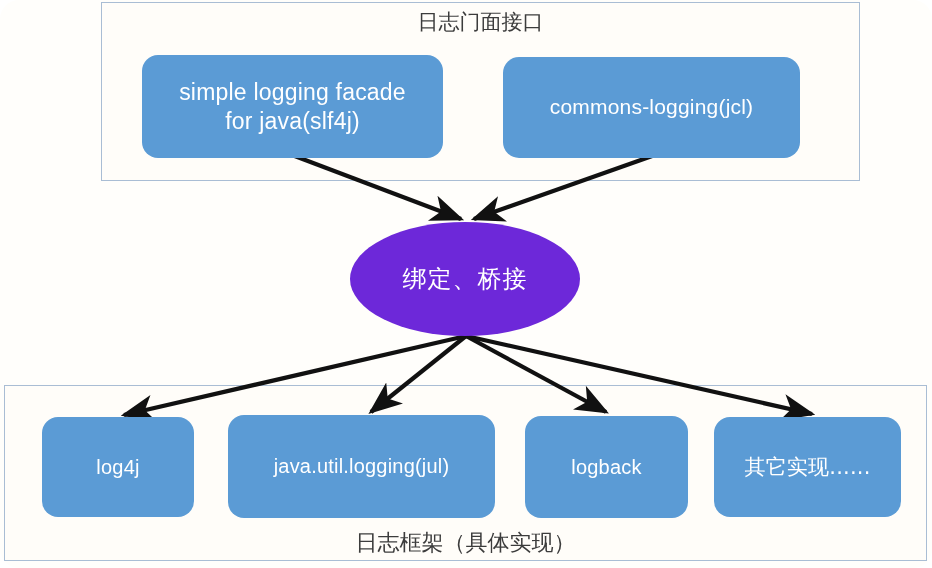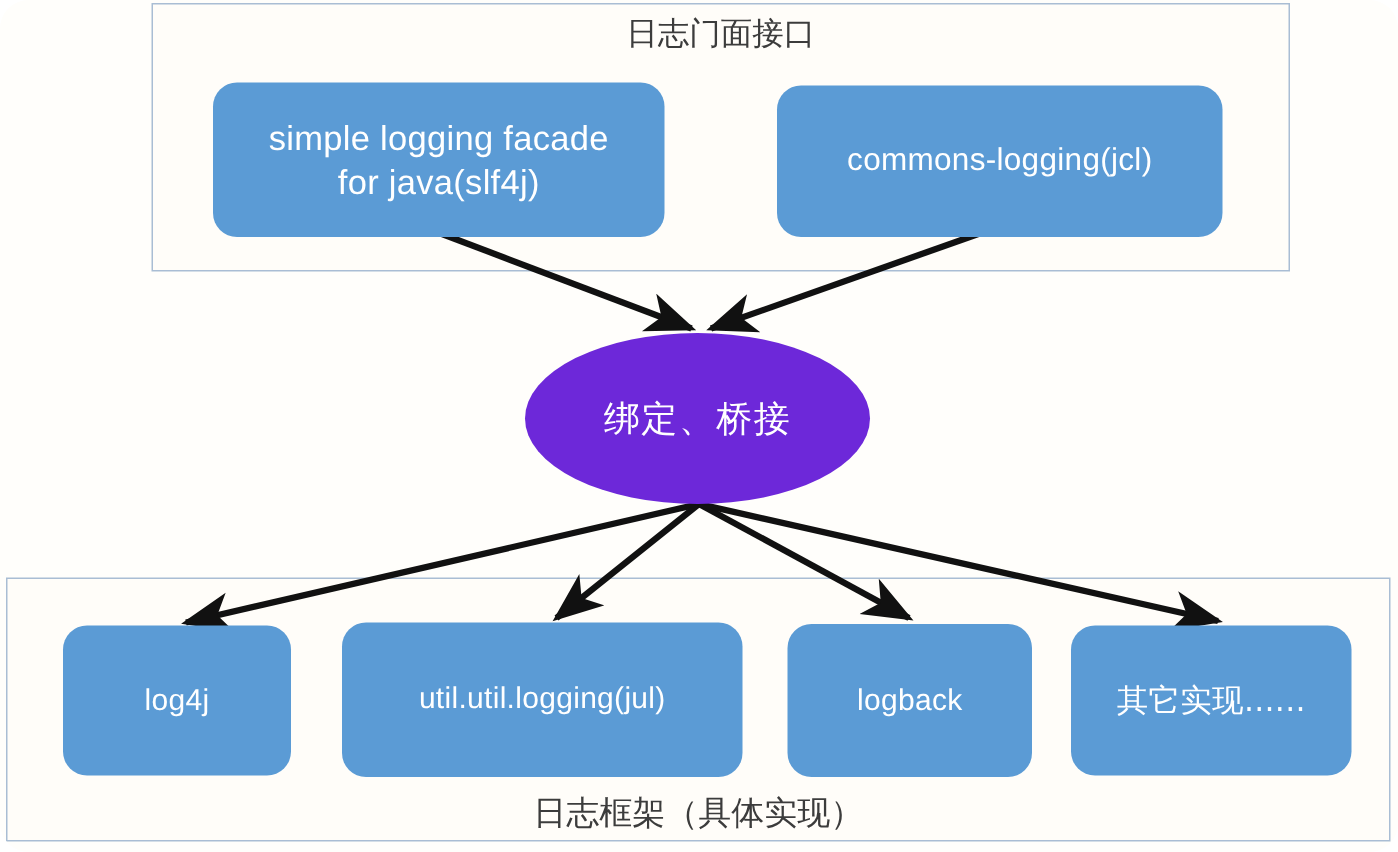--- a/index.html
+++ b/index.html
@@ -72,21 +72,21 @@
     box-sizing: border-box;
     line-height: 1.25;
     padding: 4px 8px;
     letter-spacing: 0.2px;
   }
   .node.cjk {
     font-family: "DejaVu Sans", "Liberation Sans", sans-serif;
   }
 
   #node-slf4j   { left: 142px; top: 55px;  width: 301px; height: 103px; font-size: 23px; }
-  #node-jcl     { left: 518px; top: 57px;  width: 297px; height: 101px; font-size: 21px; }
+  #node-jcl     { left: 503px; top: 57px;  width: 297px; height: 101px; font-size: 21px; }
 
   #node-log4j   { left: 42px;  top: 417px; width: 152px; height: 100px; font-size: 20px; }
   #node-jul     { left: 228px; top: 415px; width: 267px; height: 103px; font-size: 20px; }
   #node-logback { left: 525px; top: 416px; width: 163px; height: 102px; font-size: 20px; }
   #node-other   { left: 714px; top: 417px; width: 187px; height: 100px; font-size: 21px; }
 
   
   #node-bridge {
     position: absolute;
     left: 350px;
@@ -146,19 +146,19 @@
   </svg>
 
   <div class="node" id="node-slf4j">simple logging facade<br>for java(slf4j)</div>
 
   <div class="node" id="node-jcl">commons-logging(jcl)</div>
 
   <div id="node-bridge">绑定、桥接</div>
 
   <div class="node" id="node-log4j">log4j</div>
 
-  <div class="node" id="node-jul">util.util.logging(jul)</div>
+  <div class="node" id="node-jul">java.util.logging(jul)</div>
 
   <div class="node cjk" id="node-other">其它实现......</div>
 
   <div class="node" id="node-logback">logback</div>
 
 </div>
 
 </body></html>

